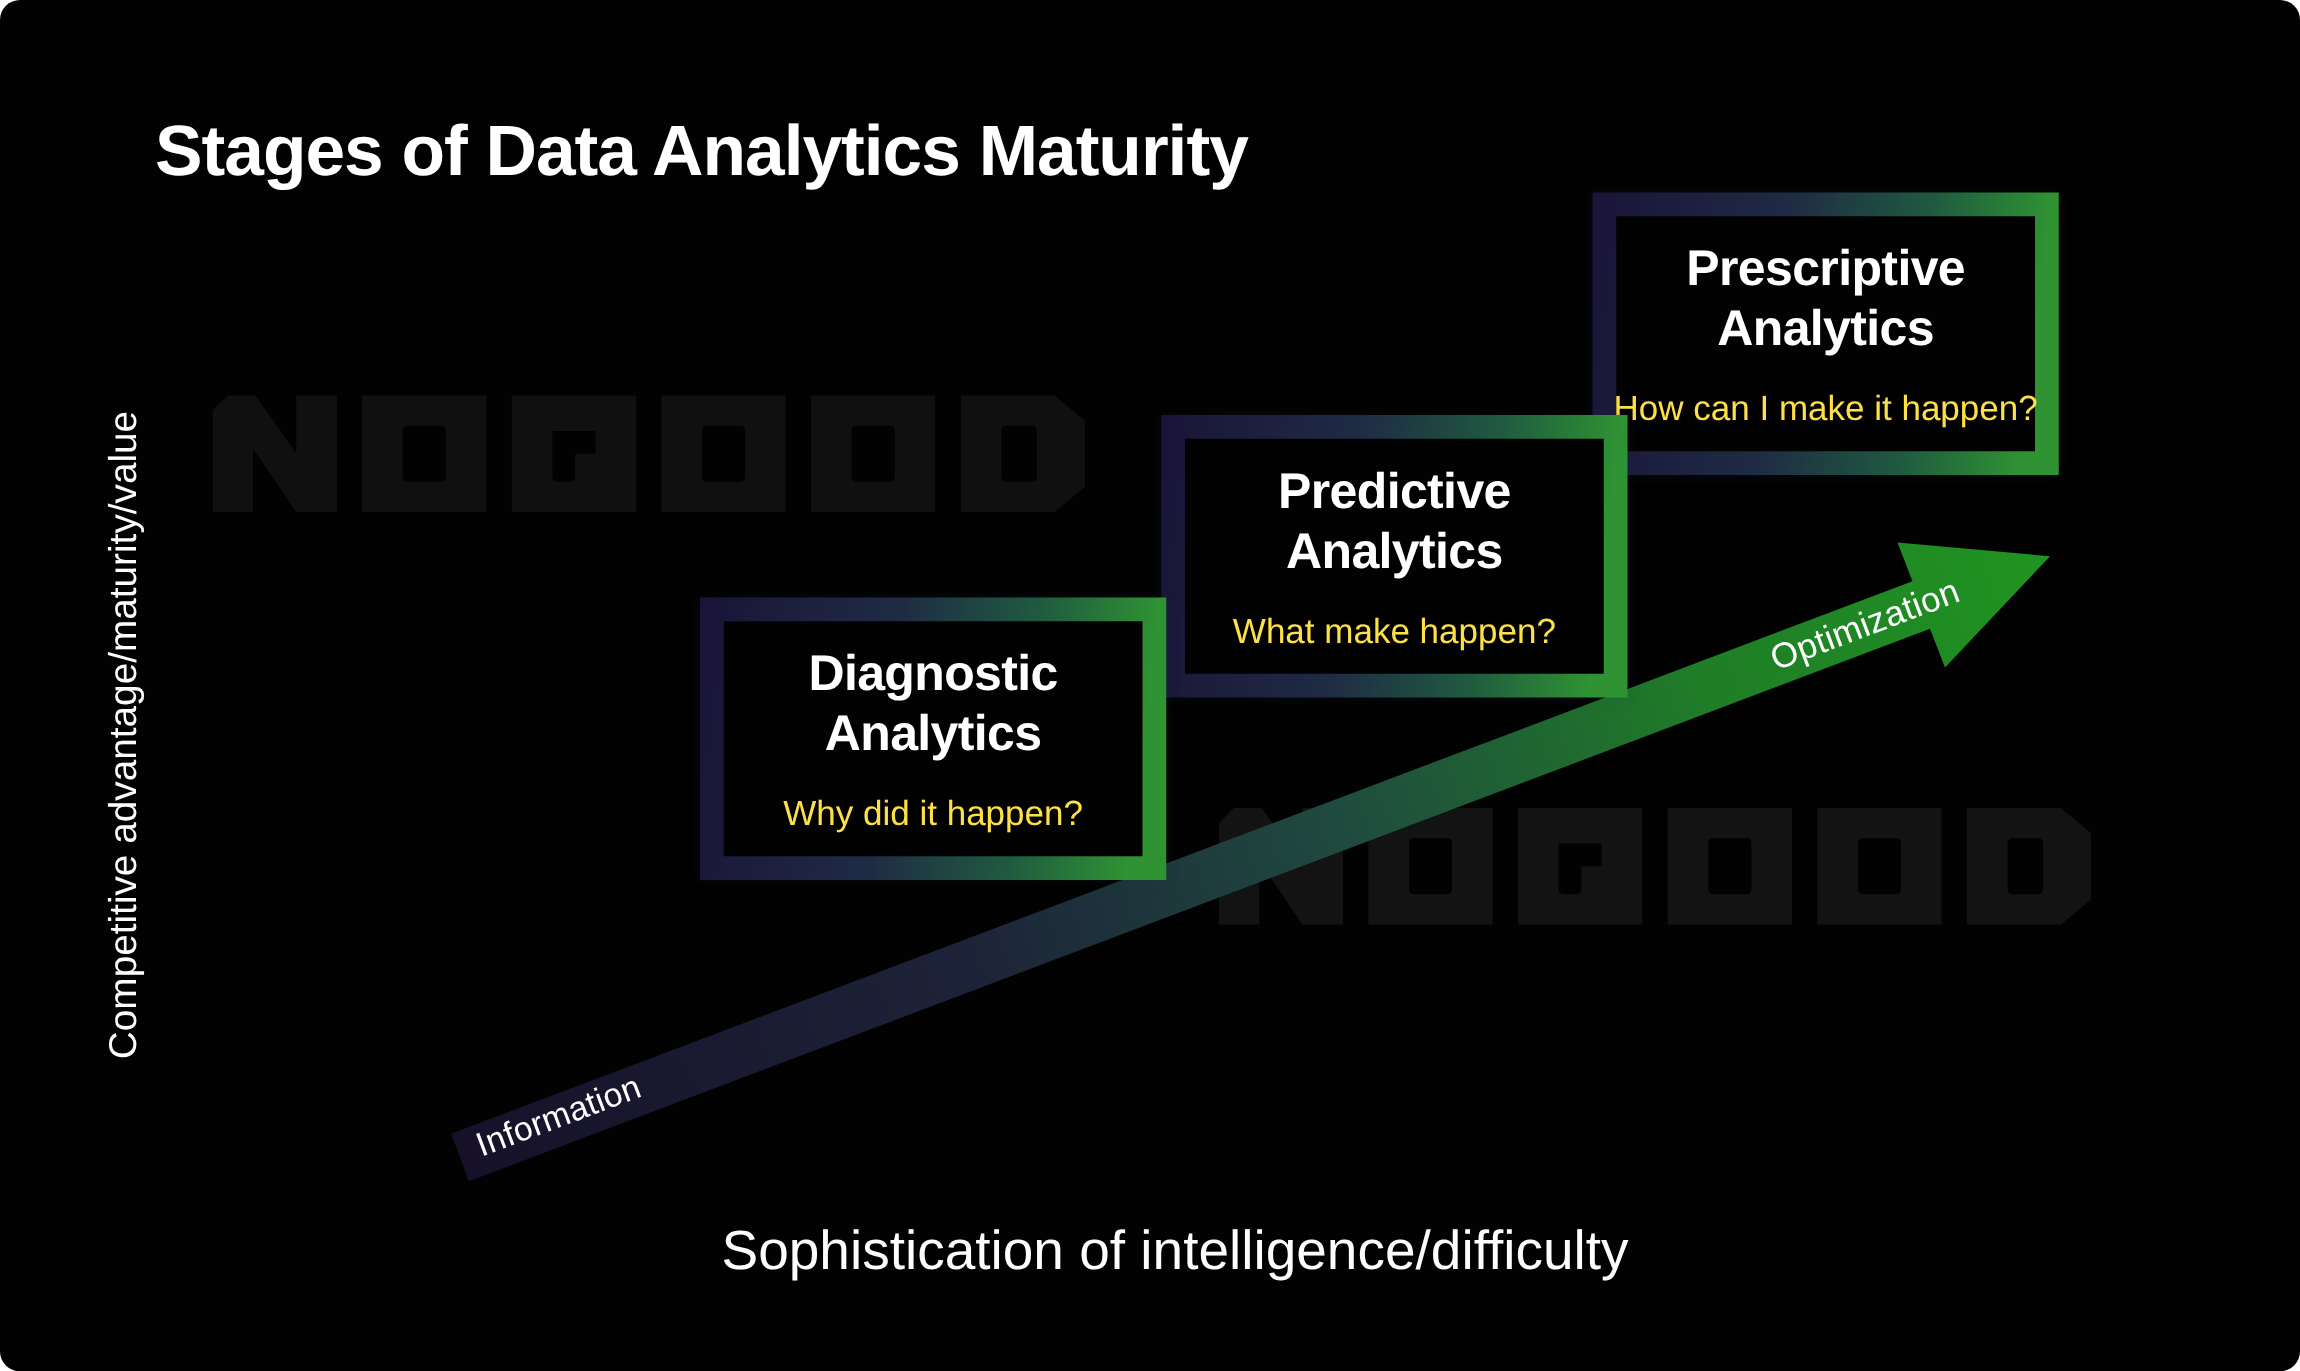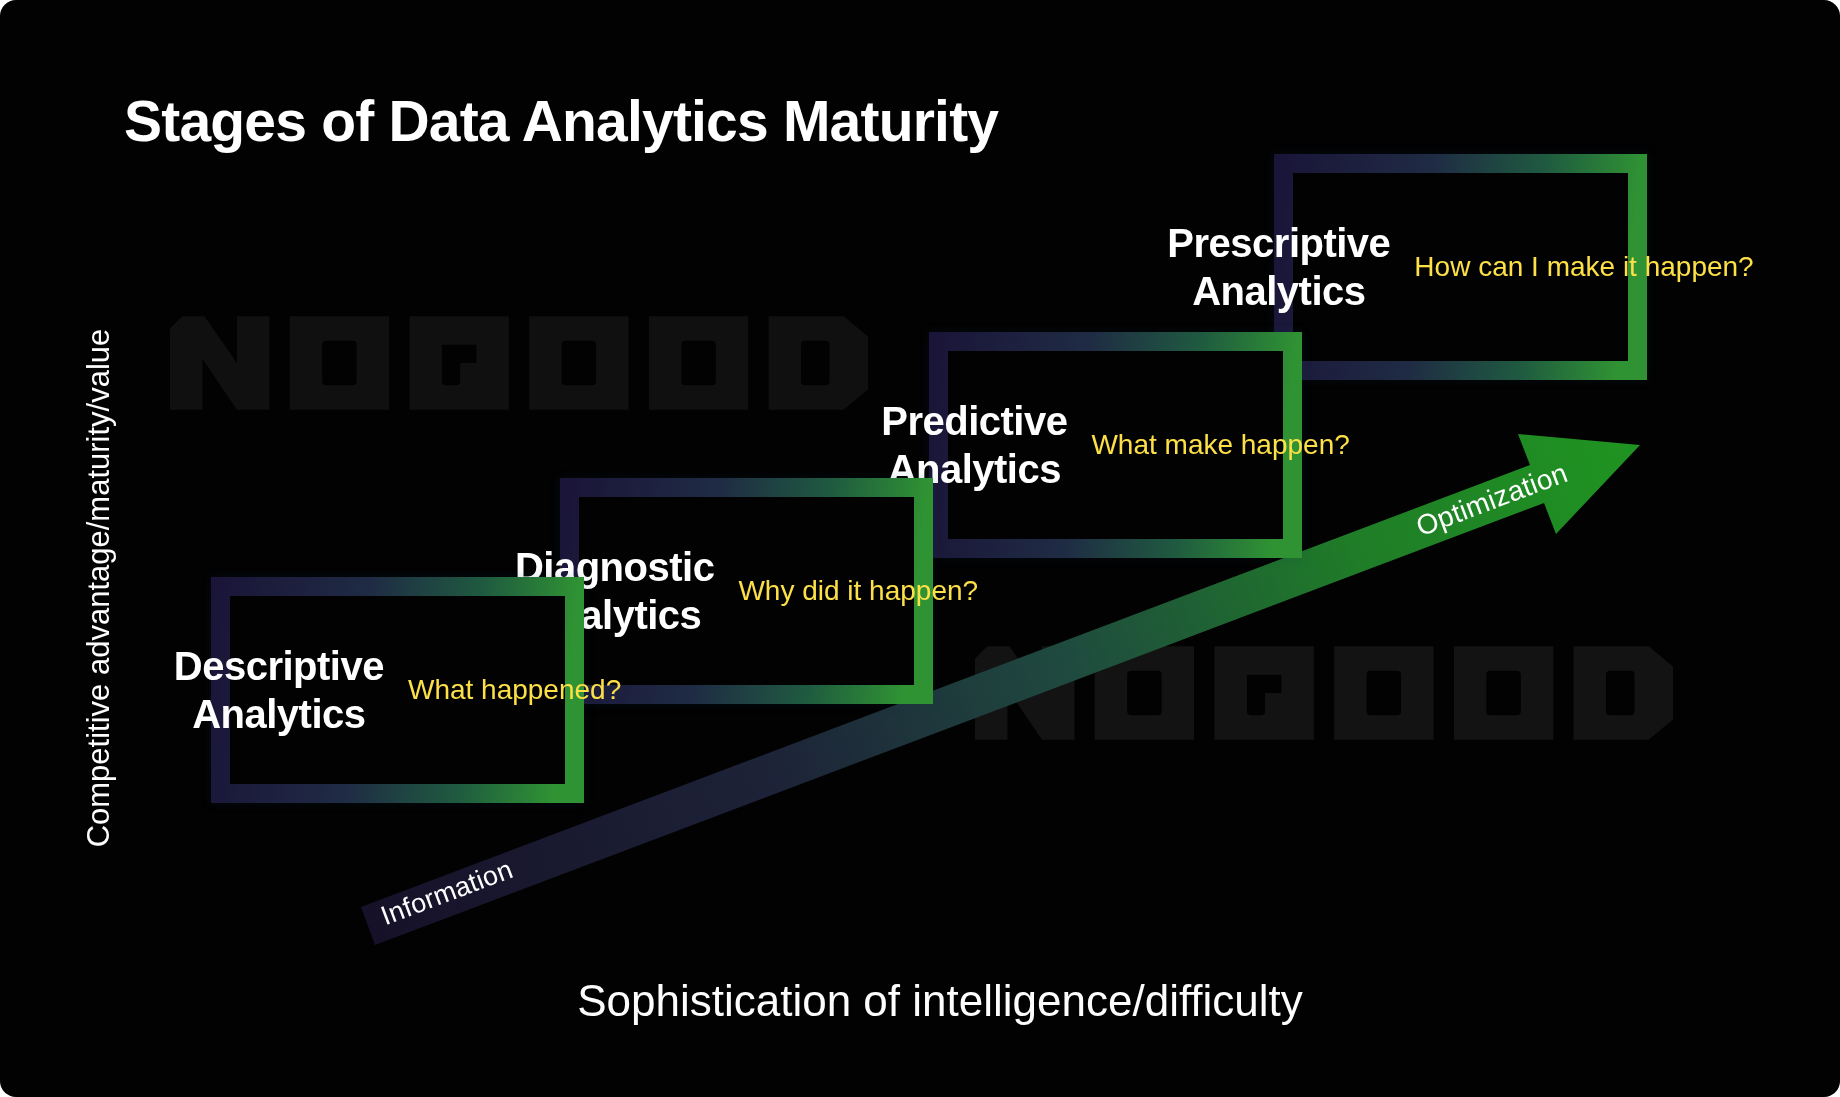--- a/index.html
+++ b/index.html
@@ -36,21 +36,21 @@
   .arrow-label.start{left:447px;top:893px;transform:translate(-50%,-50%) rotate(-20.7deg);}
   .arrow-label.end{left:1492px;top:500px;transform:translate(-50%,-50%) rotate(-20.7deg);font-size:28px;}
   .stage-box{
     position:absolute;width:373px;height:226px;
     background:linear-gradient(97deg,#1a1438 0%,#1f2b44 40%,#1f5a40 68%,#2f9233 92%);
     box-shadow:0 0 10px rgba(30,60,90,0.18);
   }
   .stage-inner{
     position:absolute;left:19px;top:19px;right:19px;bottom:19px;
     background:#020202;
-    display:flex;flex-direction:row;align-items:center;justify-content:center;
+    display:flex;flex-direction:column;align-items:center;justify-content:center;
     gap:24px;text-align:center;padding:0 6px;
   }
   .stage-title{
     font-size:40px;font-weight:700;line-height:1.2;letter-spacing:-0.5px;
     color:#ffffff;max-width:300px;
   }
   .stage-question{
     font-size:28px;font-weight:400;color:#fde047;white-space:nowrap;
   }
   .box-descriptive{left:211px;top:577px;}
@@ -114,20 +114,14 @@
     </div>
   </div>
 
   <div class="stage-box box-diagnostic">
     <div class="stage-inner">
       <div class="stage-title">Diagnostic Analytics</div>
       <div class="stage-question">Why did it happen?</div>
     </div>
   </div>
 
-  <div class="stage-box box-descriptive">
-    <div class="stage-inner">
-      <div class="stage-title">Descriptive Analytics</div>
-      <div class="stage-question">What happened?</div>
-    </div>
-  </div>
 
 </div>
 
 </body></html>

